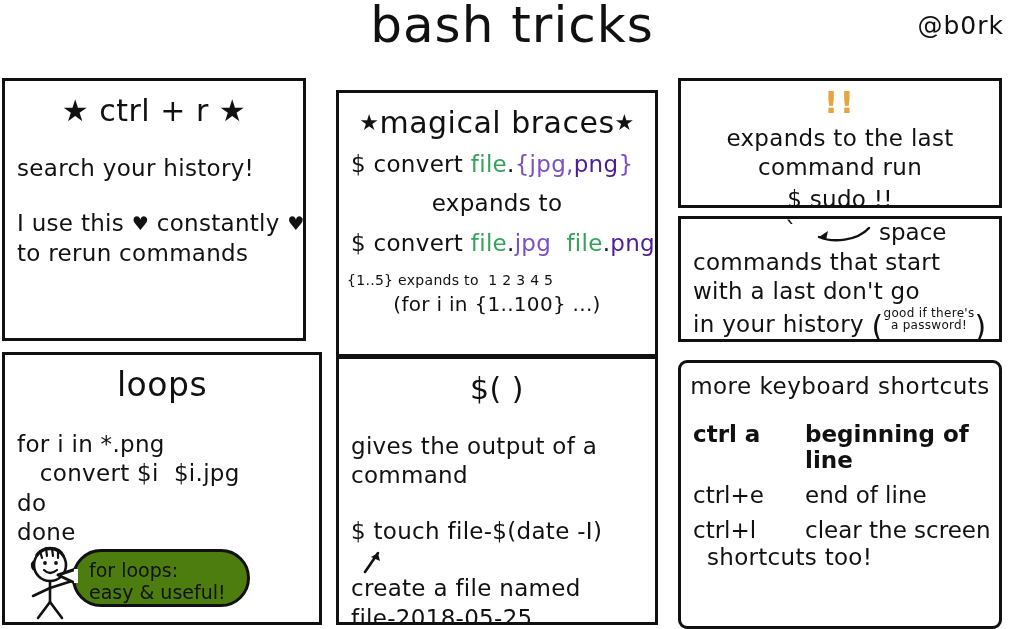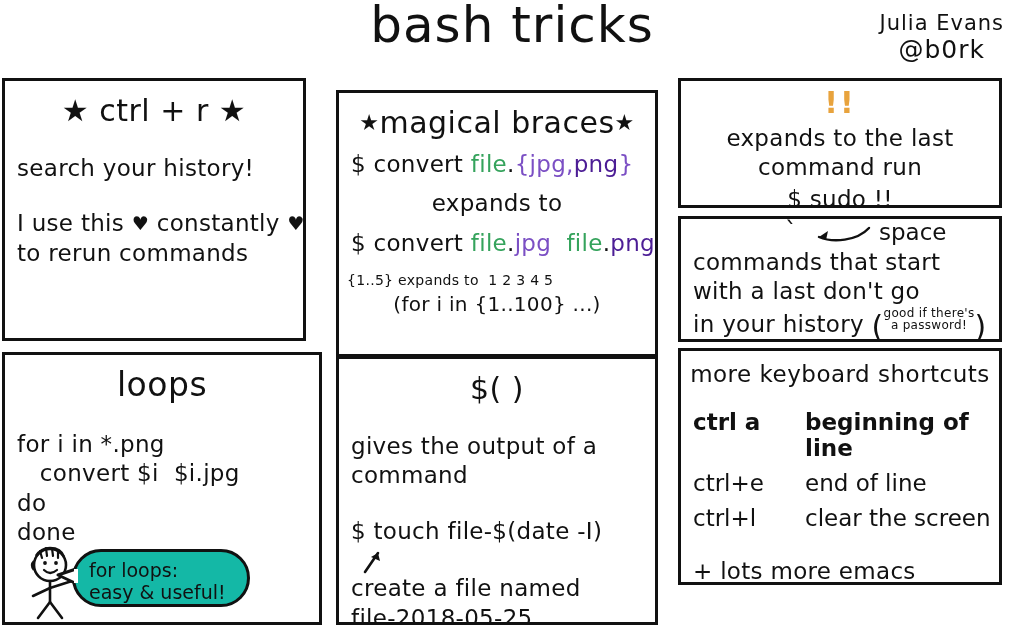--- a/index.html
+++ b/index.html
@@ -39,21 +39,21 @@
     background: #fff;
     box-sizing: border-box;
     overflow: hidden;
   }
   .p-ctrlr   { left: 2px;   top: 78px;  width: 304px; height: 263px; }
   .p-braces  { left: 336px; top: 90px;  width: 322px; height: 267px; }
   .p-bang    { left: 678px; top: 78px;  width: 324px; height: 130px; }
   .p-space   { left: 678px; top: 216px; width: 324px; height: 126px; }
   .p-loops   { left: 2px;   top: 352px; width: 320px; height: 273px; }
   .p-subshell{ left: 336px; top: 356px; width: 322px; height: 269px; }
-  .p-keys    { left: 678px; top: 348px; width: 324px; height: 237px; }
+  .p-keys    { left: 678px; top: 360px; width: 324px; height: 269px; border-radius: 9px; }
 
   .hd {
     text-align: center;
     font-size: 30px;
     margin-top: 12px;
     letter-spacing: 0.5px;
   }
   .hd-sm { font-size: 23px; }
   .line {
     font-size: 23px;
@@ -99,37 +99,36 @@
   
   svg.doodle { position: absolute; overflow: visible; }
 
   
   .bubble {
     position: absolute;
     left: 72px; top: 549px;
     width: 178px; height: 58px;
     border: 3px solid #111;
     border-radius: 30px;
-    background: #14b8a6;
+    background: #4d7c0f;
     box-sizing: border-box;
   }
   .bubble .bl {
     font-size: 19px; line-height: 1.18;
     margin-left: 14px; margin-top: 7px;
     white-space: pre;
   }
 </style>
 </head>
 <body>
 
 <div class="sheet">
 
   <div class="title">bash tricks</div>
   <div class="byline">
-    <div class="l1">Julia Evans</div>
     <div class="l2">@b0rk</div>
   </div>
 
   <div class="panel p-ctrlr">
     <div class="hd">★ ctrl + r ★</div>
     <div class="line sp-top-2">search your history!</div>
     <div class="line sp-top-2"><span>I use this</span> <span class="heart">♥</span> <span>constantly</span> <span class="heart">♥</span></div>
     <div class="line">to rerun commands</div>
   </div>
 
@@ -221,17 +220,16 @@
     </div>
     <div class="kbrow">
       <div class="kbkey">ctrl+e</div>
       <div class="kbdesc">end of line</div>
     </div>
     <div class="kbrow">
       <div class="kbkey">ctrl+l</div>
       <div class="kbdesc">clear the screen</div>
     </div>
 
-    <div class="line" style="margin-top:26px;">+ lots more emacs</div>
     <div class="line" style="margin-left:26px;">shortcuts too!</div>
   </div>
 
 </div>
 
 </body></html>

